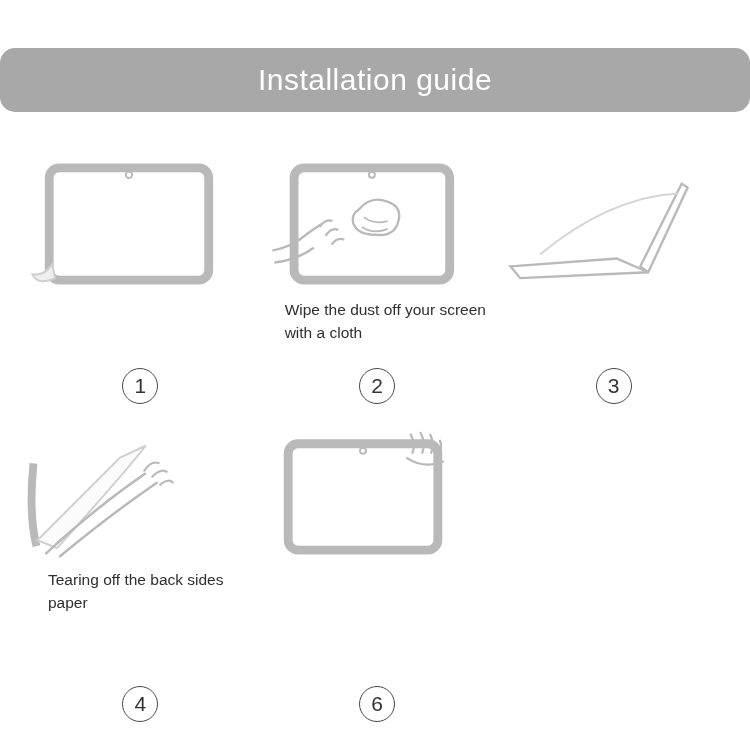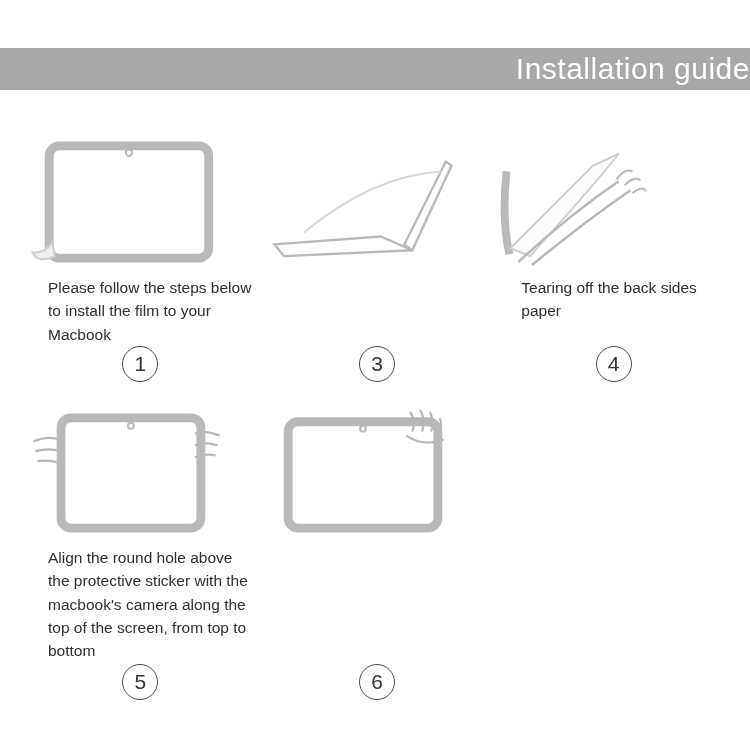--- a/index.html
+++ b/index.html
@@ -3,23 +3,23 @@
 <meta charset="utf-8">
 <style>
   * { margin:0; padding:0; box-sizing:border-box; }
   html,body { background:#ffffff; }
   body {
     width:750px; height:750px; overflow:hidden;
     font-family:"Liberation Sans", sans-serif;
     color:#2f2f2f;
   }
   .header {
-    margin-top:48px; height:42px; width:100%;
+    margin-top:48px; height:64px; width:100%;
     background:#a8a8a8;
-    display:flex; align-items:center; justify-content:flex-end;
+    display:flex; align-items:center; justify-content:center;border-radius:15px;
   }
   .header-title {
     color:#ffffff; font-size:30px; font-weight:400; letter-spacing:0.5px;
   }
   .grid {
     display:grid;
     grid-template-columns:1fr 1fr 1fr;
     grid-template-rows:252px 300px;
     row-gap:18px;
     padding:46px 18px 0 22px;
@@ -54,24 +54,38 @@
 <div class="grid">
 
   <div class="step">
     <div class="illus">
       <svg viewBox="0 0 205 130">
         <rect x="24" y="8" width="162" height="114" rx="10" fill="#fff" stroke="#b9b9b9" stroke-width="9"></rect>
         <circle cx="105" cy="15" r="3.2" class="ln" stroke-width="2"></circle>
         <path d="M30 120 Q12 128 7 116 Q19 118 27 106 Z" fill="#efefef" stroke="#cfcfcf" stroke-width="2"></path>
       </svg>
     </div>
-    <div class="step-text">Please follow the steps below to install the film to your Macbook</div>
     <div class="num-circle">1</div>
   </div>
 
+  <div class="step">
+    <div class="illus">
+      <svg viewBox="0 0 205 130">
+        <rect x="32" y="8" width="158" height="114" rx="10" fill="#fff" stroke="#b9b9b9" stroke-width="9"></rect>
+        <circle cx="111" cy="15" r="3" class="ln" stroke-width="2"></circle>
+        <path d="M98 50 q12 -14 28 -8 q16 5 12 20 q-4 16 -22 14 q-20 0 -24 -12 q-2 -9 6 -14 z" fill="#fff" class="ln" stroke-width="2.4"></path>
+        <path d="M103 58 q10 8 24 4 M101 68 q12 8 26 2" class="ln" stroke-width="1.8"></path>
+        <path d="M10 92 q20 -4 34 -16 q8 -6 16 -11" class="ln" stroke-width="2.5"></path>
+        <path d="M12 104 q22 -2 40 -15" class="ln" stroke-width="2.5"></path>
+        <path d="M58 68 q6 -9 13 -6 M64 77 q6 -9 13 -6 M70 86 q6 -8 13 -5" class="ln" stroke-width="2.2"></path>
+      </svg>
+    </div>
+    <div class="step-text">Wipe the dust off your screen with a cloth</div>
+    <div class="num-circle">2</div>
+  </div>
 
   <div class="step">
     <div class="illus">
       <svg viewBox="0 0 205 130">
         <path d="M12 108 L120 100 L152 114 L22 120 Z" fill="#f4f4f4" class="ln" stroke-width="2.4"></path>
         <path d="M152 114 L192 28 L186 24 L144 108 Z" fill="#ffffff" class="ln" stroke-width="2.4"></path>
         <path d="M42 96 Q112 38 182 34" stroke="#d6d6d6" stroke-width="2" fill="none"></path>
       </svg>
     </div>
     <div class="num-circle">3</div>
@@ -84,32 +98,20 @@
         <path d="M12 112 L96 28 L122 16 Q102 42 32 120 Z" fill="#fbfbfb" stroke="#cfcfcf" stroke-width="2"></path>
         <path d="M20 126 Q72 78 122 44" class="ln" stroke-width="2.5"></path>
         <path d="M34 129 Q86 86 134 53" class="ln" stroke-width="2.5"></path>
         <path d="M120 42 q8 -12 16 -8 M128 48 q10 -10 16 -5 M136 56 q10 -8 14 -2" class="ln" stroke-width="2.2"></path>
       </svg>
     </div>
     <div class="step-text">Tearing off the back sides paper</div>
     <div class="num-circle">4</div>
   </div>
 
-  <div class="step">
-    <div class="illus">
-      <svg viewBox="0 0 205 130">
-        <rect x="36" y="10" width="142" height="112" rx="10" fill="#fff" stroke="#b9b9b9" stroke-width="9"></rect>
-        <circle cx="107" cy="18" r="3" class="ln" stroke-width="2"></circle>
-        <path d="M8 34 q14 -6 27 -2 M10 44 q14 -4 25 0 M12 54 q13 -2 23 2" class="ln" stroke-width="2.3"></path>
-        <path d="M197 28 q-14 -6 -25 -2 M195 38 q-13 -4 -23 0 M193 48 q-12 -2 -21 2" class="ln" stroke-width="2.3"></path>
-      </svg>
-    </div>
-    <div class="step-text">Align the round hole above the protective sticker with the macbook's camera along the top of the screen, from top to bottom</div>
-    <div class="num-circle">5</div>
-  </div>
 
   <div class="step">
     <div class="illus">
       <svg viewBox="0 0 205 130">
         <rect x="26" y="14" width="152" height="108" rx="10" fill="#fff" stroke="#b9b9b9" stroke-width="9"></rect>
         <circle cx="102" cy="21" r="3" class="ln" stroke-width="2"></circle>
         <path d="M150 4 q6 10 2 20 M160 2 q6 10 2 22 M170 4 q5 10 1 20 M180 10 q3 8 -1 16" class="ln" stroke-width="2.3"></path>
         <path d="M146 28 q18 12 38 4" class="ln" stroke-width="2.3"></path>
       </svg>
     </div>

